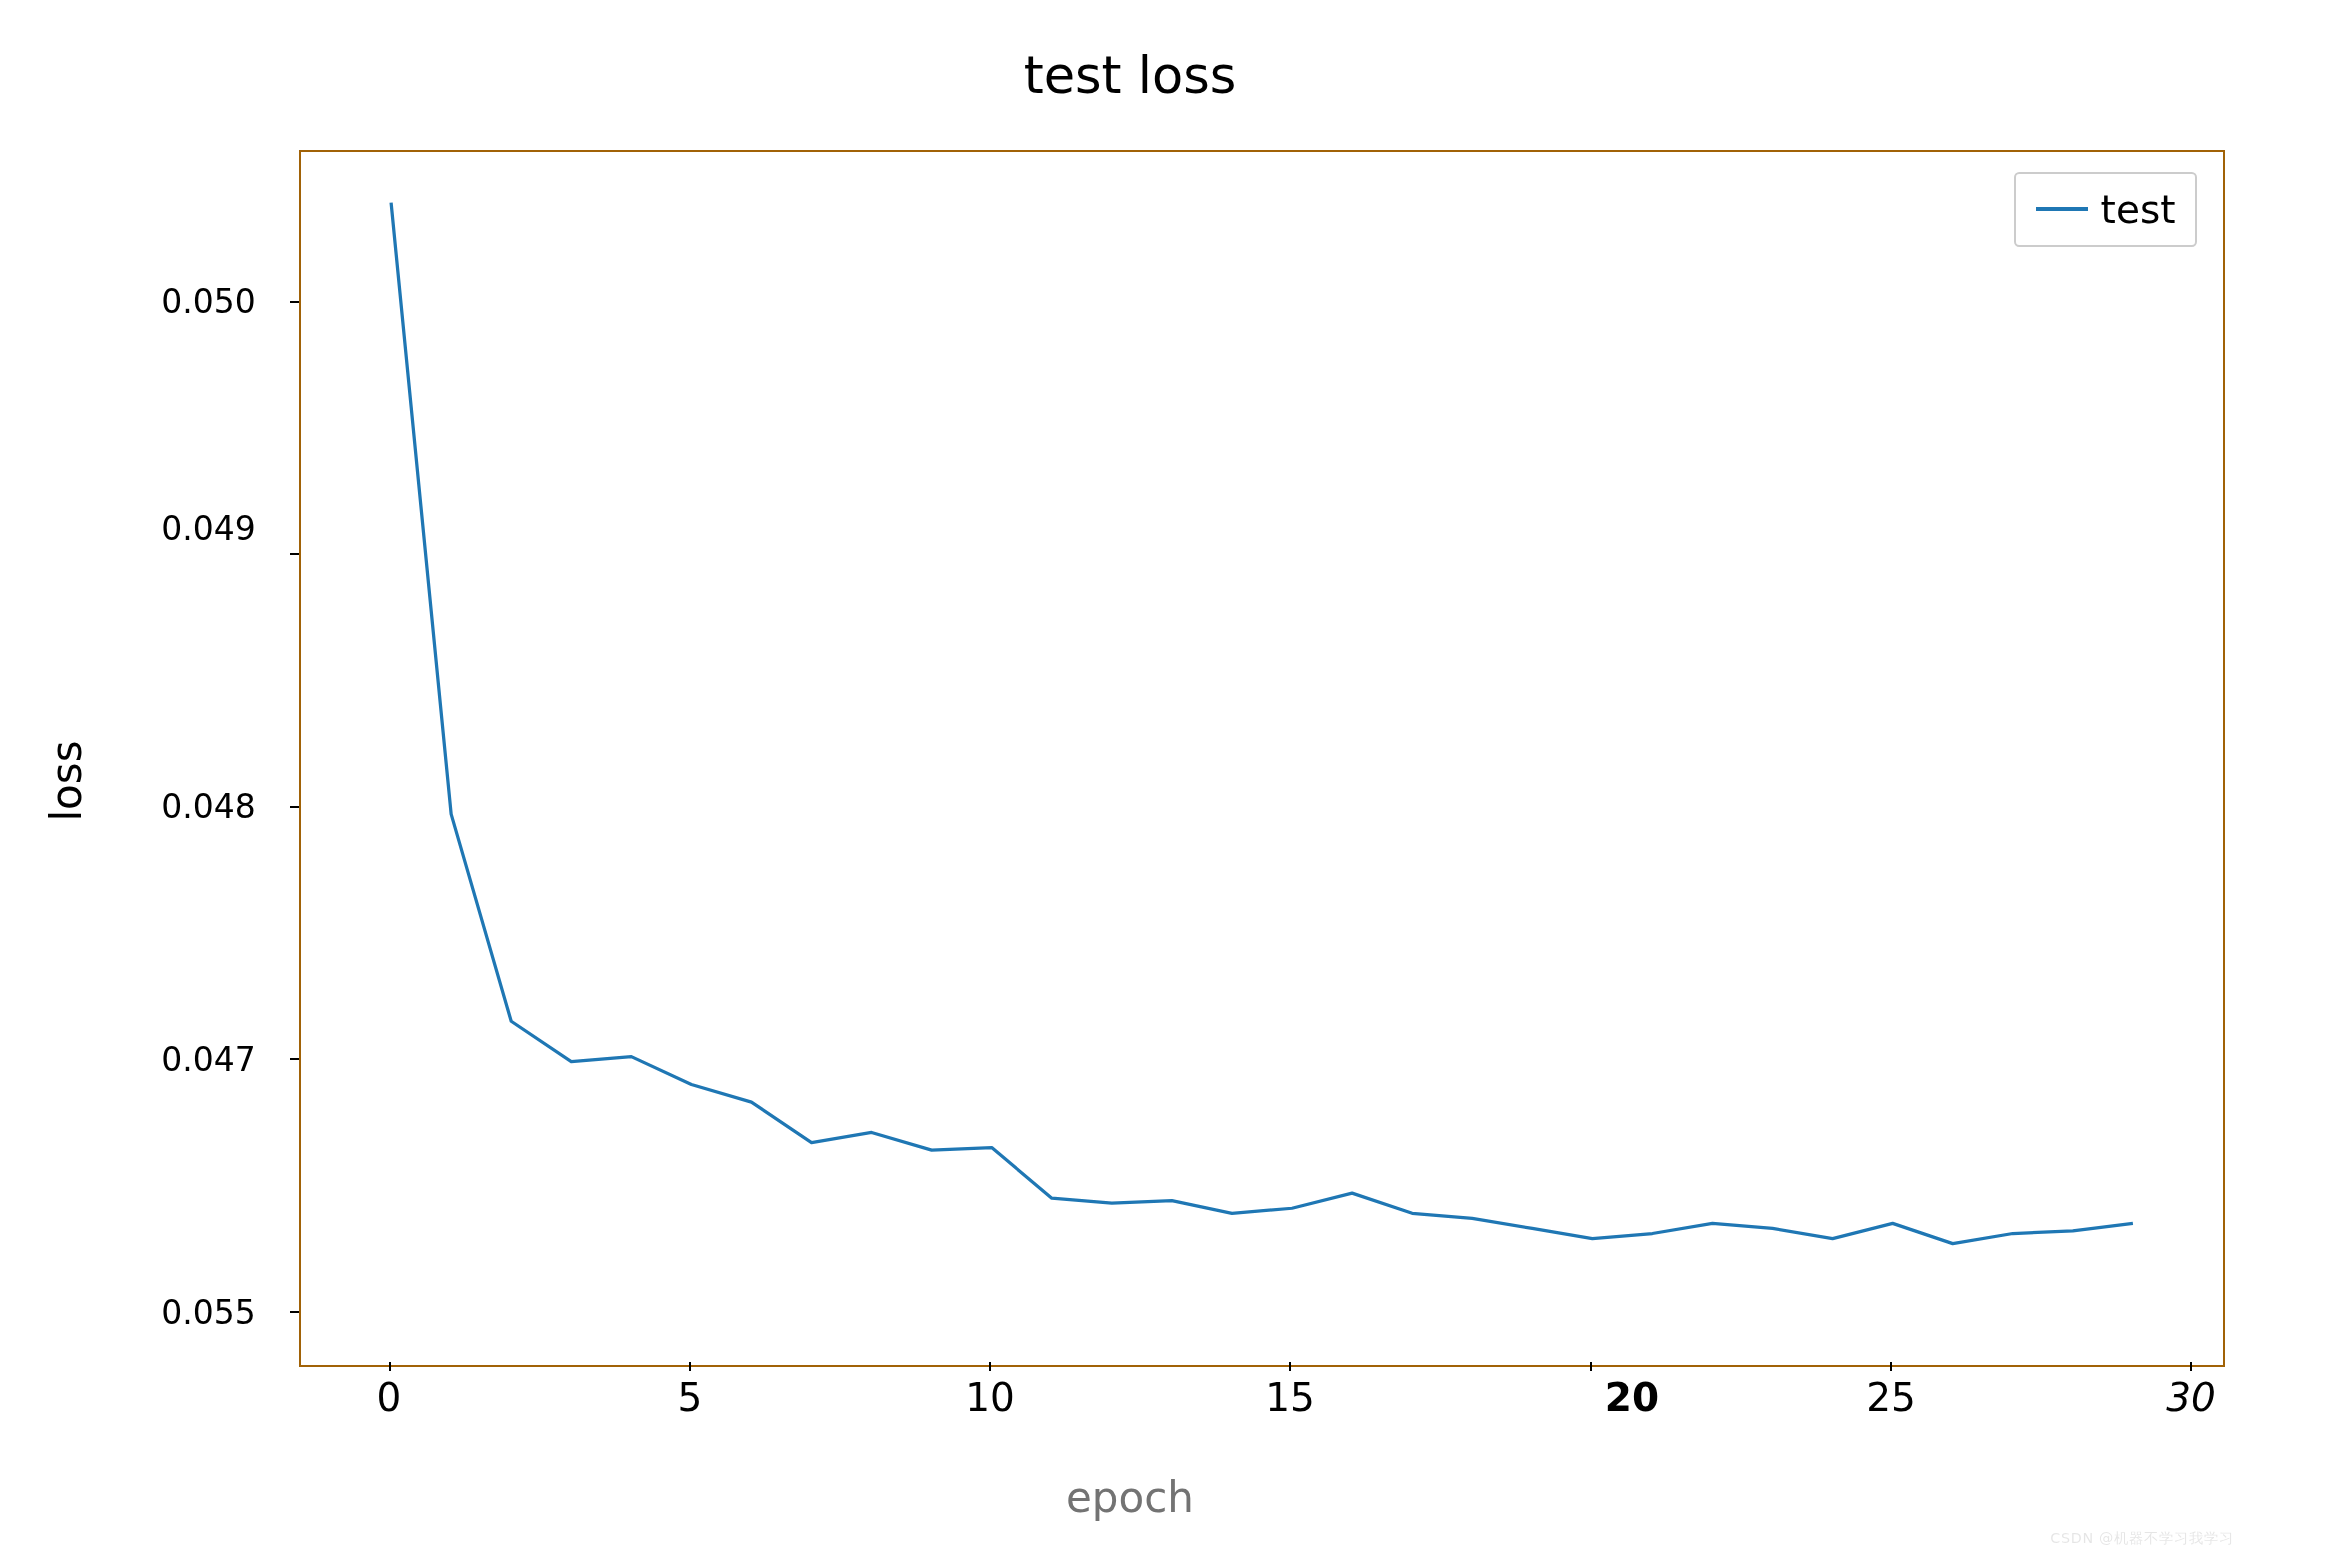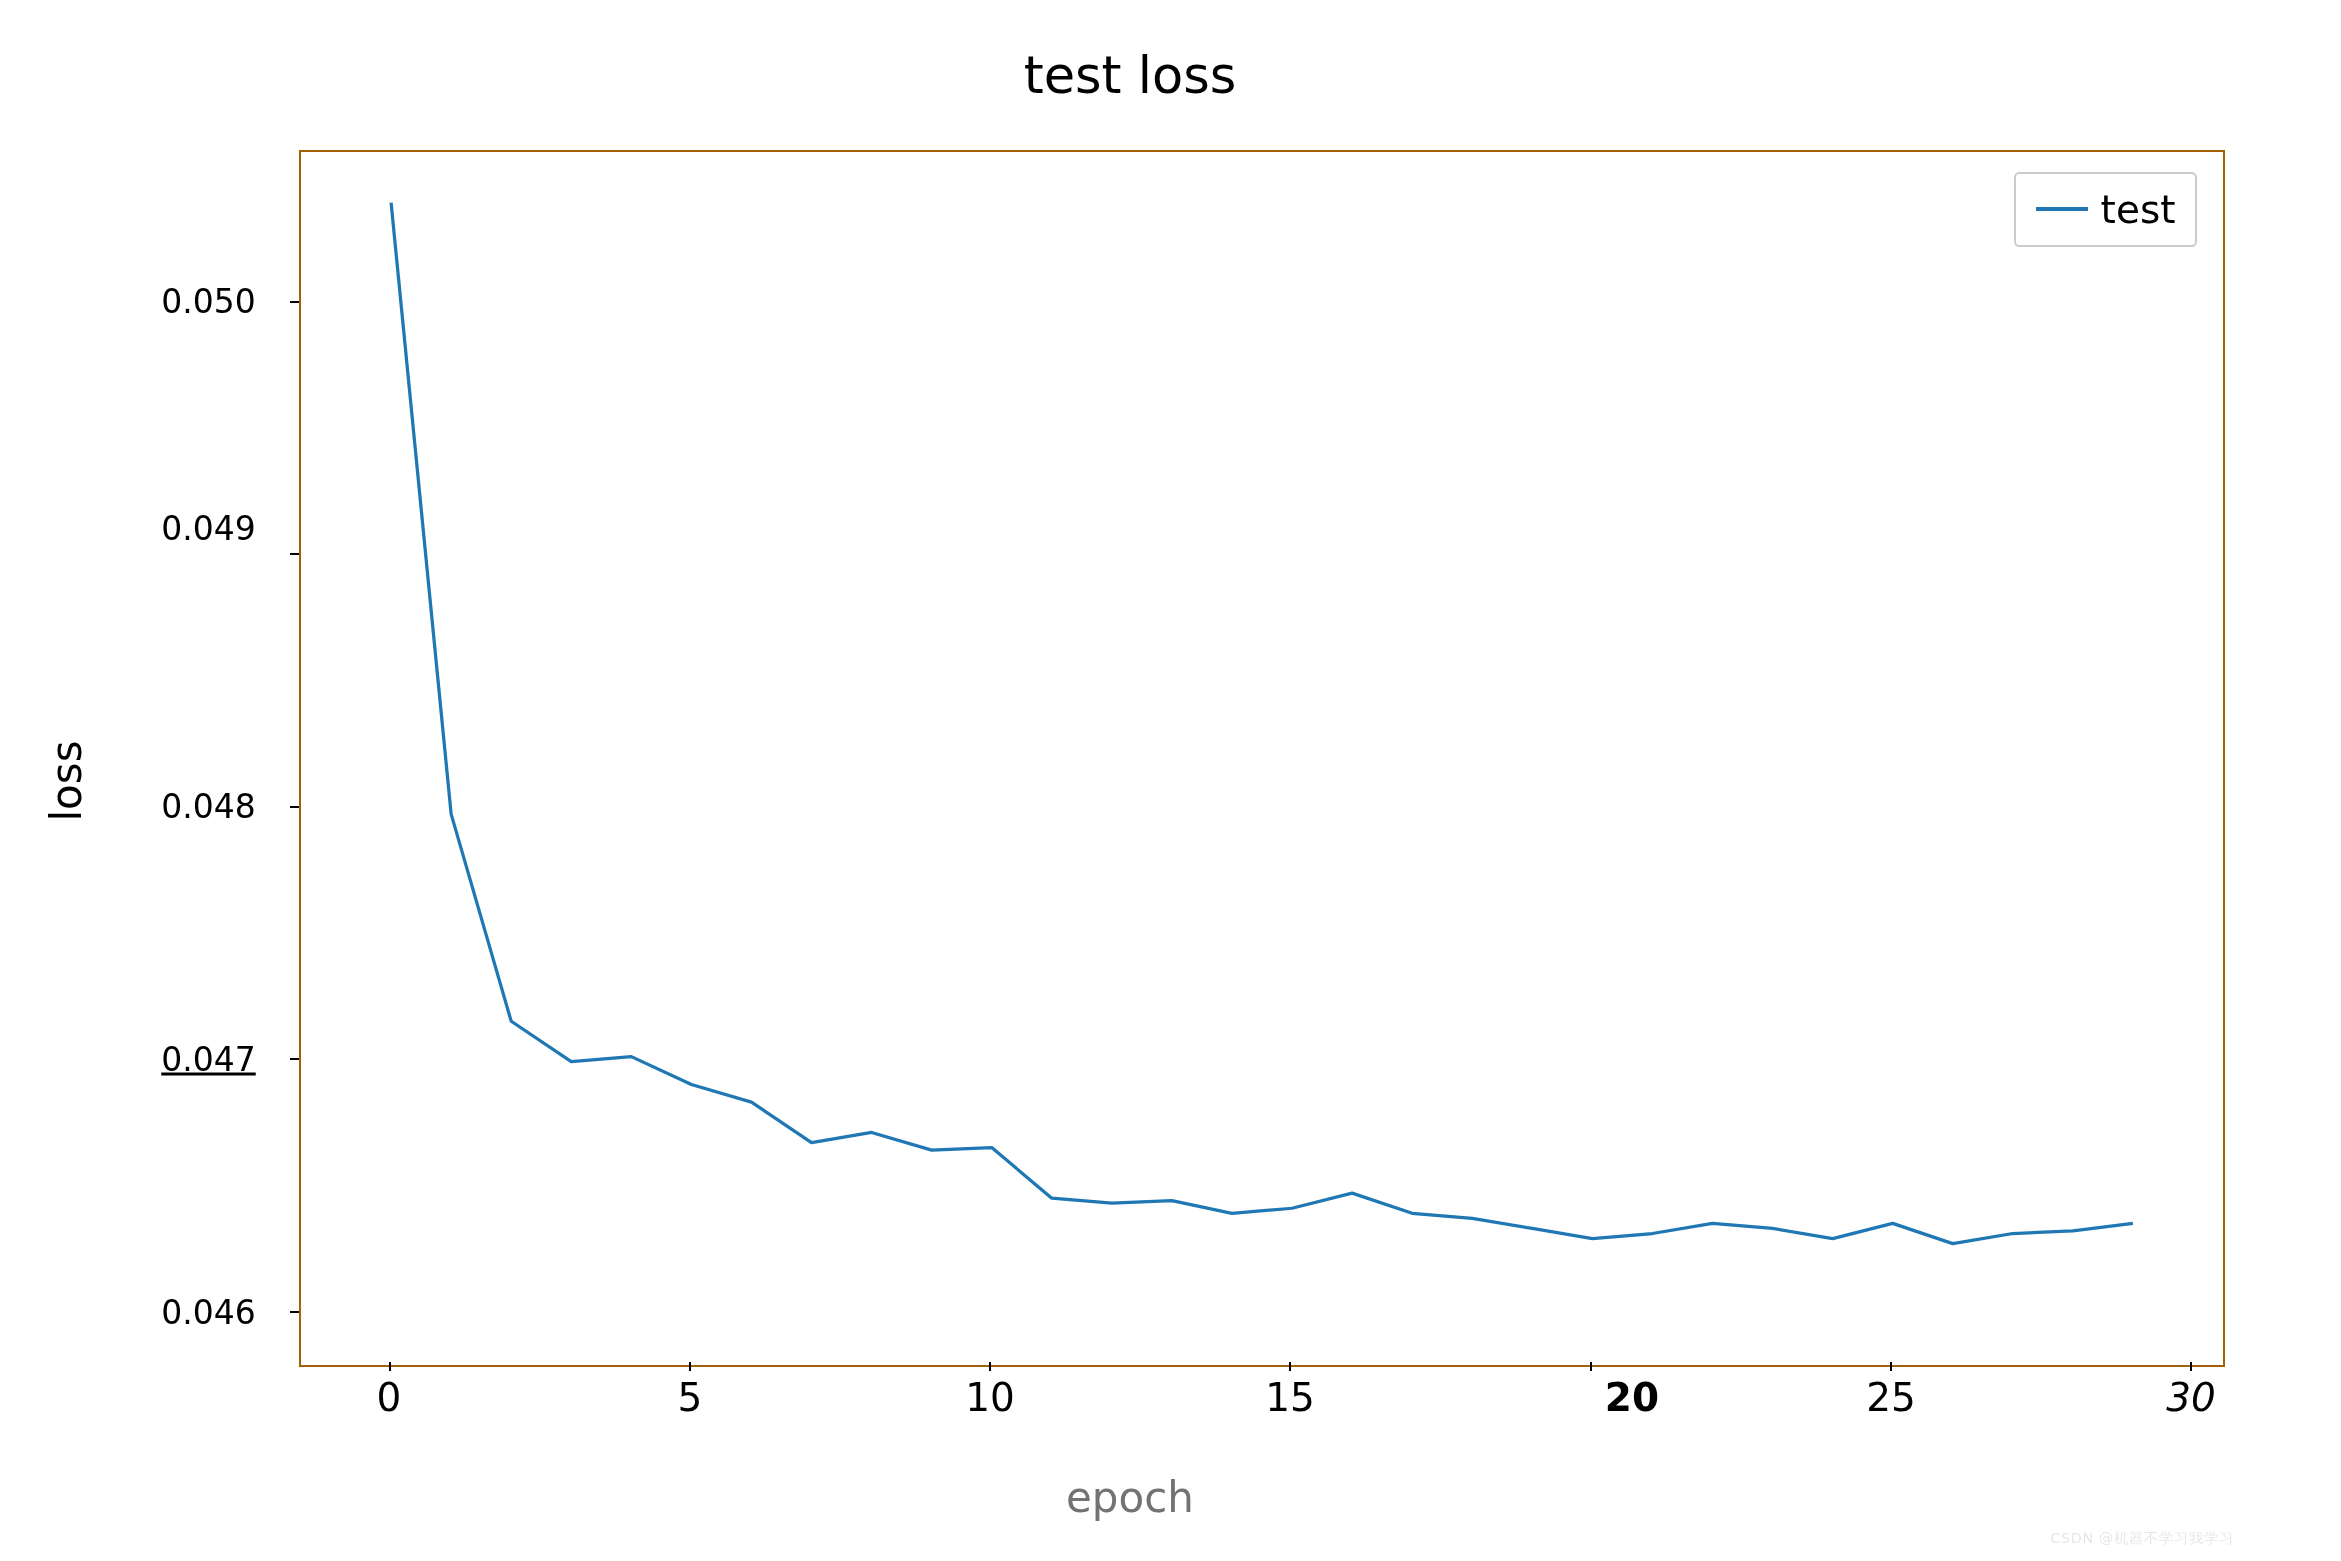--- a/index.html
+++ b/index.html
@@ -143,23 +143,23 @@
     <div class="xtick" style="left: 990px; top: 1375px;">10</div>
     <div class="tickmark-x" style="left: 1289px; top: 1362px;"></div>
     <div class="xtick" style="left: 1290px; top: 1375px;">15</div>
     <div class="tickmark-x" style="left: 1590px; top: 1362px;"></div>
     <div class="xtick" style="left: 1632px; top: 1375px; font-weight: bold;">20</div>
     <div class="tickmark-x" style="left: 1890px; top: 1362px;"></div>
     <div class="xtick" style="left: 1891px; top: 1375px;">25</div>
     <div class="tickmark-x" style="left: 2190px; top: 1362px;"></div>
     <div class="xtick" style="left: 2191px; top: 1375px; font-style: italic;">30</div>
     <div class="tickmark-y" style="left: 290px; top: 1311px;"></div>
-    <div class="ytick" style="left: 137px; top: 1312px;">0.046</div>
+    <div class="ytick" style="left: 137px; top: 1312px;">0.055</div>
     <div class="tickmark-y" style="left: 290px; top: 1058px;"></div>
-    <div class="ytick" style="left: 137px; top: 1059px; text-decoration: underline;">0.047</div>
+    <div class="ytick" style="left: 137px; top: 1059px;">0.047</div>
     <div class="tickmark-y" style="left: 290px; top: 806px;"></div>
     <div class="ytick" style="left: 137px; top: 806px;">0.048</div>
     <div class="tickmark-y" style="left: 290px; top: 553px;"></div>
     <div class="ytick" style="left: 137px; top: 528px;">0.049</div>
     <div class="tickmark-y" style="left: 290px; top: 301px;"></div>
     <div class="ytick" style="left: 137px; top: 301px;">0.050</div>
   </div>
 
 
 </body></html>

